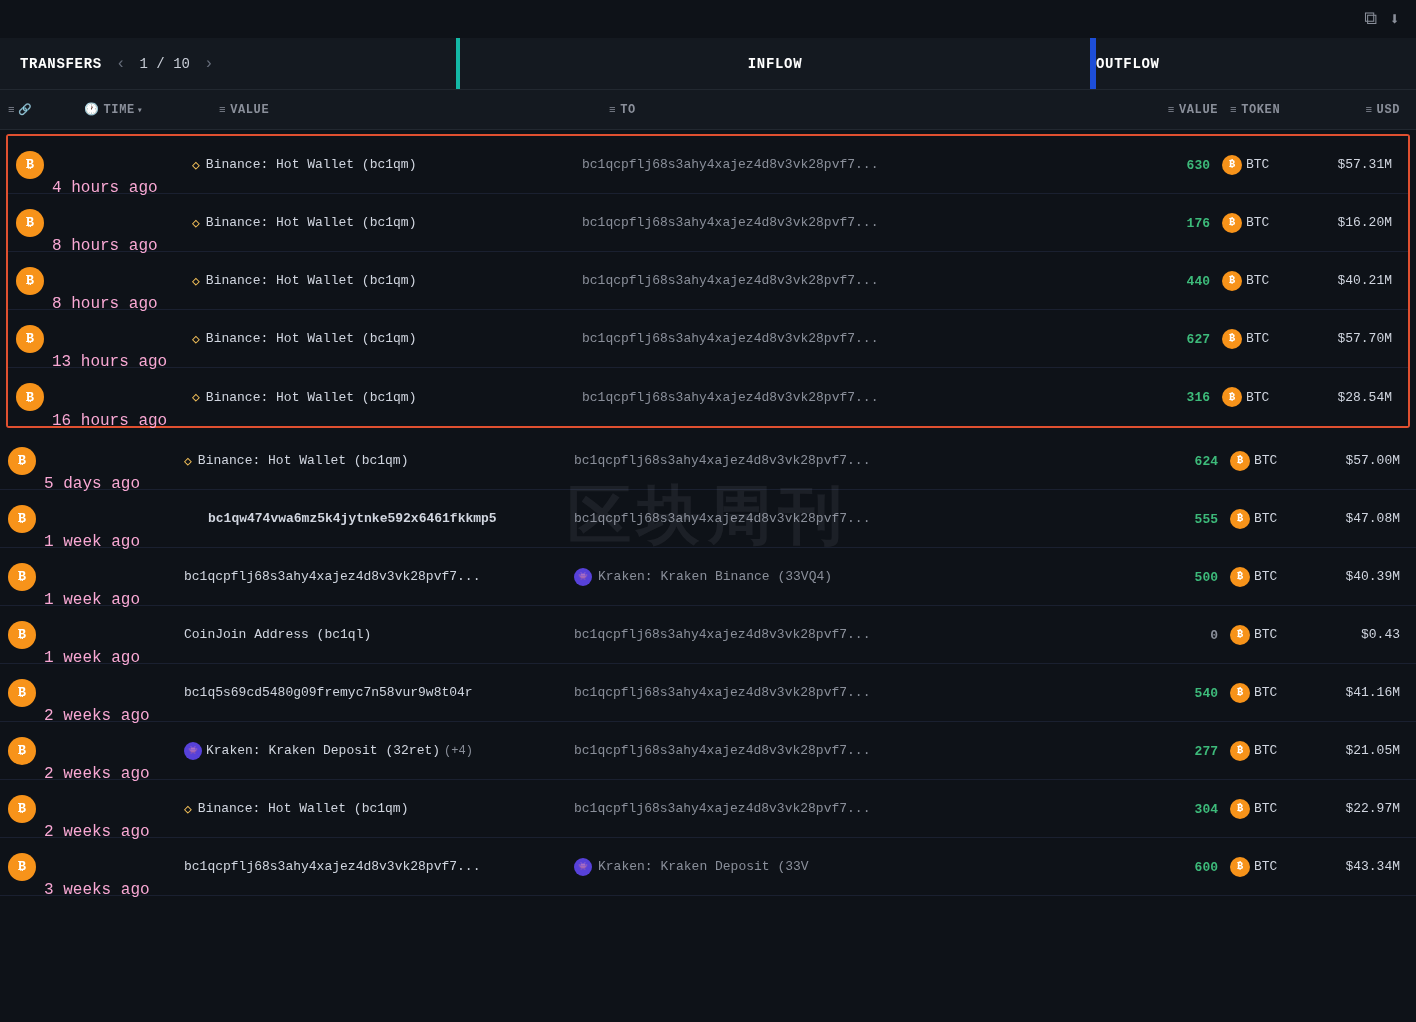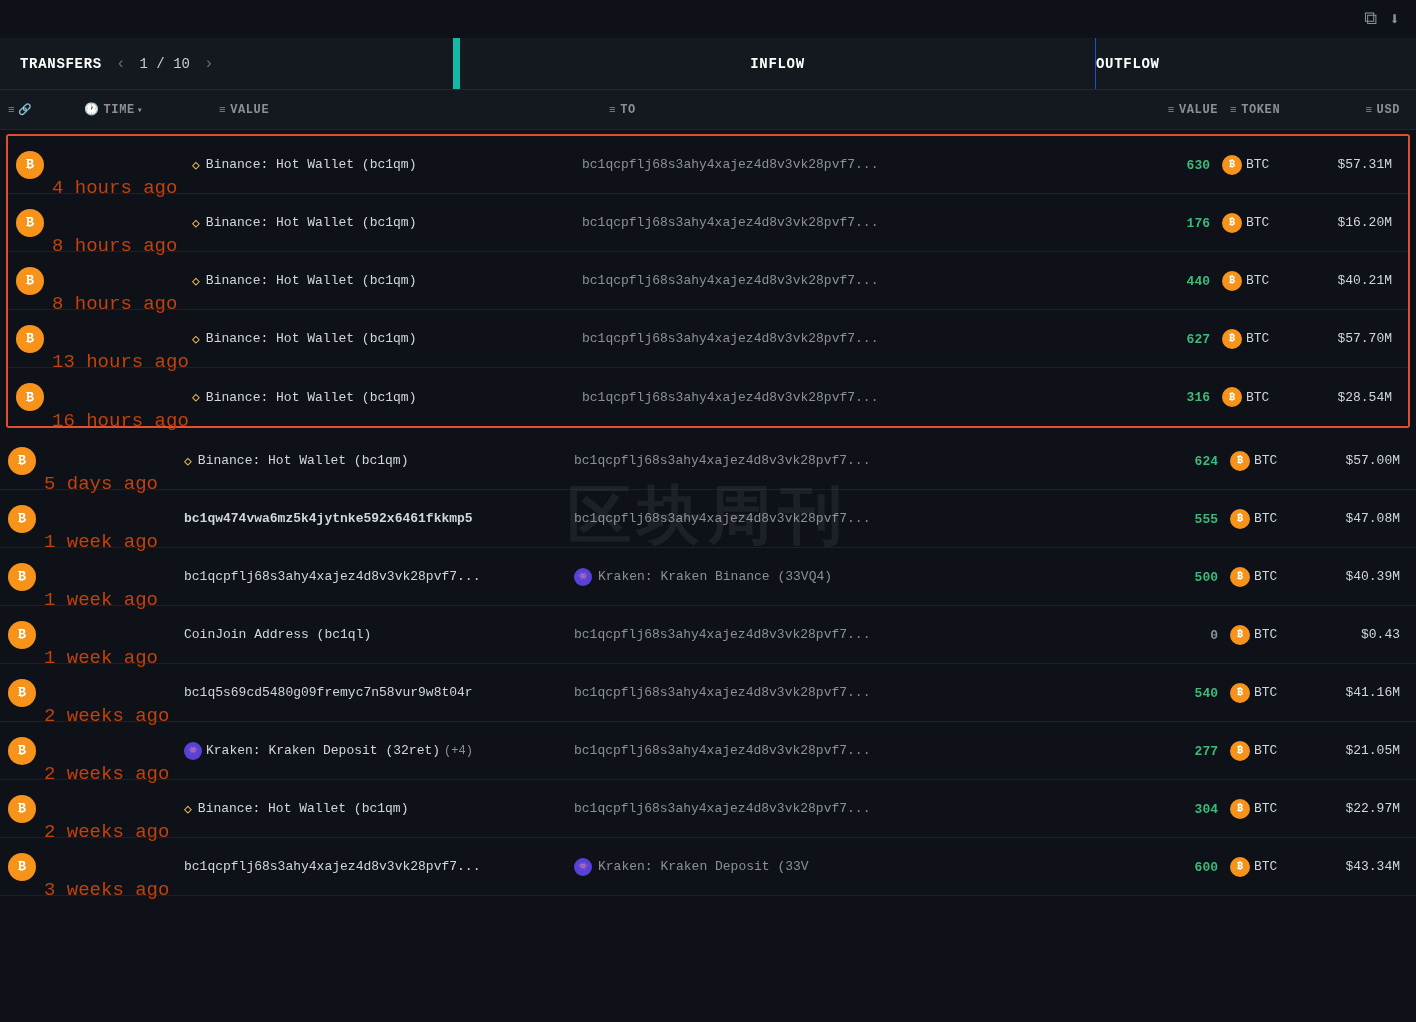--- a/index.html
+++ b/index.html
@@ -36,21 +36,21 @@
       padding: 0;
       height: 52px;
     }
 
     .header-transfers {
       display: flex;
       align-items: center;
       gap: 10px;
       padding: 0 20px;
       width: 460px;
-      border-right: 7px solid #14b8a6;
+      border-right: 4px solid #14b8a6;
       height: 100%;
     }
 
     .header-label {
       color: #ffffff;
       font-weight: bold;
       font-size: 14px;
       letter-spacing: 0.05em;
     }
 
@@ -65,21 +65,21 @@
       color: #c8cdd6;
       font-size: 14px;
     }
 
     .header-inflow {
       flex: 1;
       display: flex;
       align-items: center;
       justify-content: center;
       height: 100%;
-      border-right: 1px solid #1d4ed8;
+      border-right: 6px solid #1d4ed8;
       color: #ffffff;
       font-weight: bold;
       font-size: 14px;
       letter-spacing: 0.05em;
     }
 
     .header-outflow {
       width: 320px;
       display: flex;
       align-items: center;
@@ -209,22 +209,22 @@
       justify-content: center;
       color: white;
       font-weight: bold;
       font-size: 13px;
       flex-shrink: 0;
       margin-right: 8px;
     }
 
     .row-time {
       width: 140px;
-      color: #c2410c;
-      font-size: 19px;
+      color: #f9a8d4;
+      font-size: 16px;
       flex-shrink: 0;
       margin-top: 47px;
     }
 
     .row-from {
       width: 390px;
       display: flex;
       align-items: center;
       gap: 6px;
       flex-shrink: 0;
@@ -513,21 +513,21 @@
       <div class="btc-icon">₿</div>
       <span class="row-token-name">BTC</span>
     </div>
     <div class="row-usd">$57.00M</div>
   </div>
 
   <div class="table-row">
     <div class="row-icon">₿</div>
     <div class="row-time">1 week ago</div>
     <div class="row-from">
-      <span class="row-from-text" style="font-weight:bold;">bc1qw474vwa6mz5k4jytnke592x6461fkkmp5</span>
+      <span class="row-from-text" style="font-weight:bold;margin-left:24px;">bc1qw474vwa6mz5k4jytnke592x6461fkkmp5</span>
     </div>
     <div class="row-to">bc1qcpflj68s3ahy4xajez4d8v3vk28pvf7...</div>
     <div class="row-value">
       <span class="row-value-green">555</span>
     </div>
     <div class="row-token">
       <div class="btc-icon">₿</div>
       <span class="row-token-name">BTC</span>
     </div>
     <div class="row-usd">$47.08M</div>

